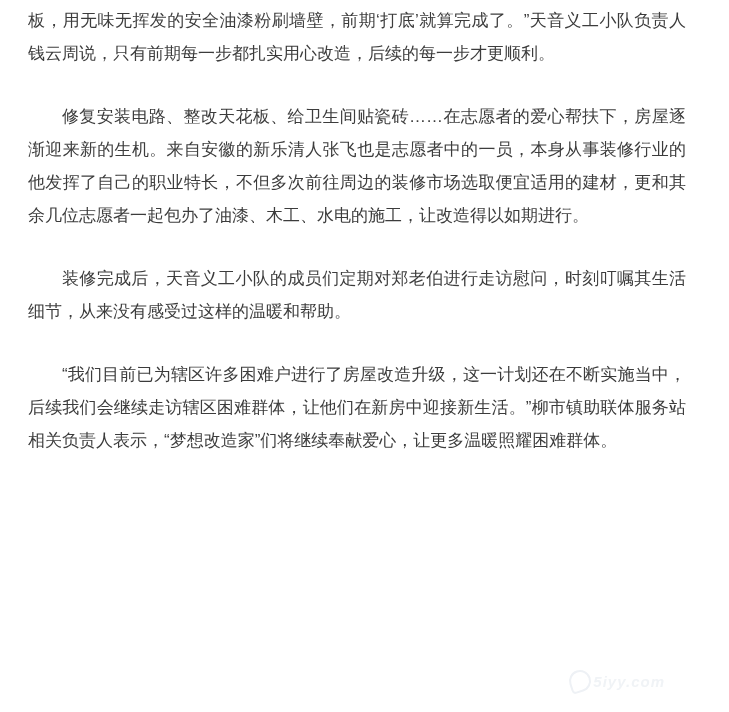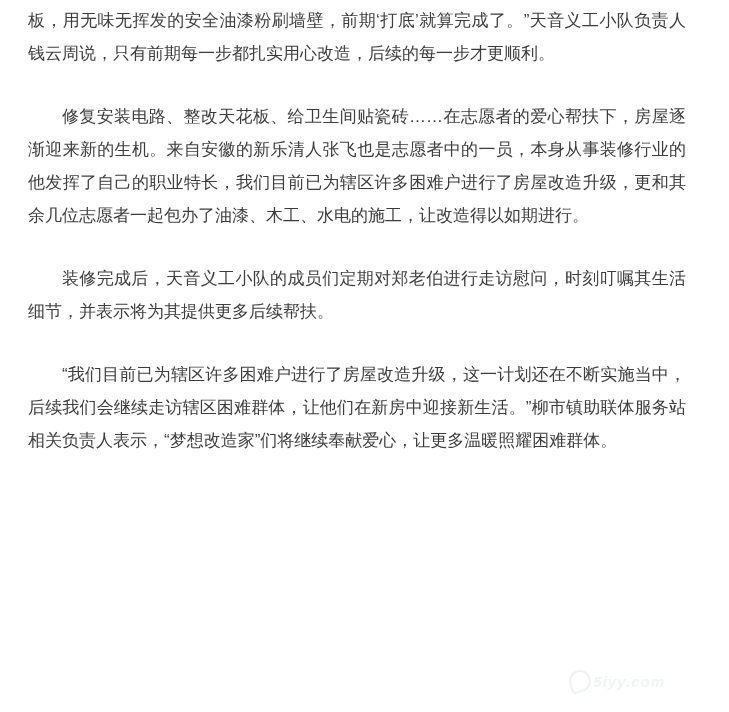--- a/index.html
+++ b/index.html
@@ -58,22 +58,22 @@
     display: inline-block;
     transform: rotate(-18deg);
   }
 </style>
 </head>
 <body>
 
 <div class="page">
   <div class="article">
     <p class="continuation">板，用无味无挥发的安全油漆粉刷墙壁，前期‘打底’就算完成了。”天音义工小队负责人钱云周说，只有前期每一步都扎实用心改造，后续的每一步才更顺利。</p>
-    <p>修复安装电路、整改天花板、给卫生间贴瓷砖……在志愿者的爱心帮扶下，房屋逐渐迎来新的生机。来自安徽的新乐清人张飞也是志愿者中的一员，本身从事装修行业的他发挥了自己的职业特长，我们目前已为辖区许多困难户进行了房屋改造升级，更和其余几位志愿者一起包办了油漆、木工、水电的施工，让改造得以如期进行。</p>
-    <p>装修完成后，天音义工小队的成员们定期对郑老伯进行走访慰问，时刻叮嘱其生活细节，并表示将为其提供更多后续帮扶。</p>
+    <p>修复安装电路、整改天花板、给卫生间贴瓷砖……在志愿者的爱心帮扶下，房屋逐渐迎来新的生机。来自安徽的新乐清人张飞也是志愿者中的一员，本身从事装修行业的他发挥了自己的职业特长，不但多次前往周边的装修市场选取便宜适用的建材，更和其余几位志愿者一起包办了油漆、木工、水电的施工，让改造得以如期进行。</p>
+    <p>装修完成后，天音义工小队的成员们定期对郑老伯进行走访慰问，时刻叮嘱其生活细节，从来没有感受过这样的温暖和帮助。</p>
     <p>“我们目前已为辖区许多困难户进行了房屋改造升级，这一计划还在不断实施当中，后续我们会继续走访辖区困难群体，让他们在新房中迎接新生活。”柳市镇助联体服务站相关负责人表示，“梦想改造家”们将继续奉献爱心，让更多温暖照耀困难群体。</p>
   </div>
 
   <div class="watermark">
     <span class="wm-logo"></span>
     <span>5iyy.com</span>
   </div>
 </div>
 
 </body></html>

